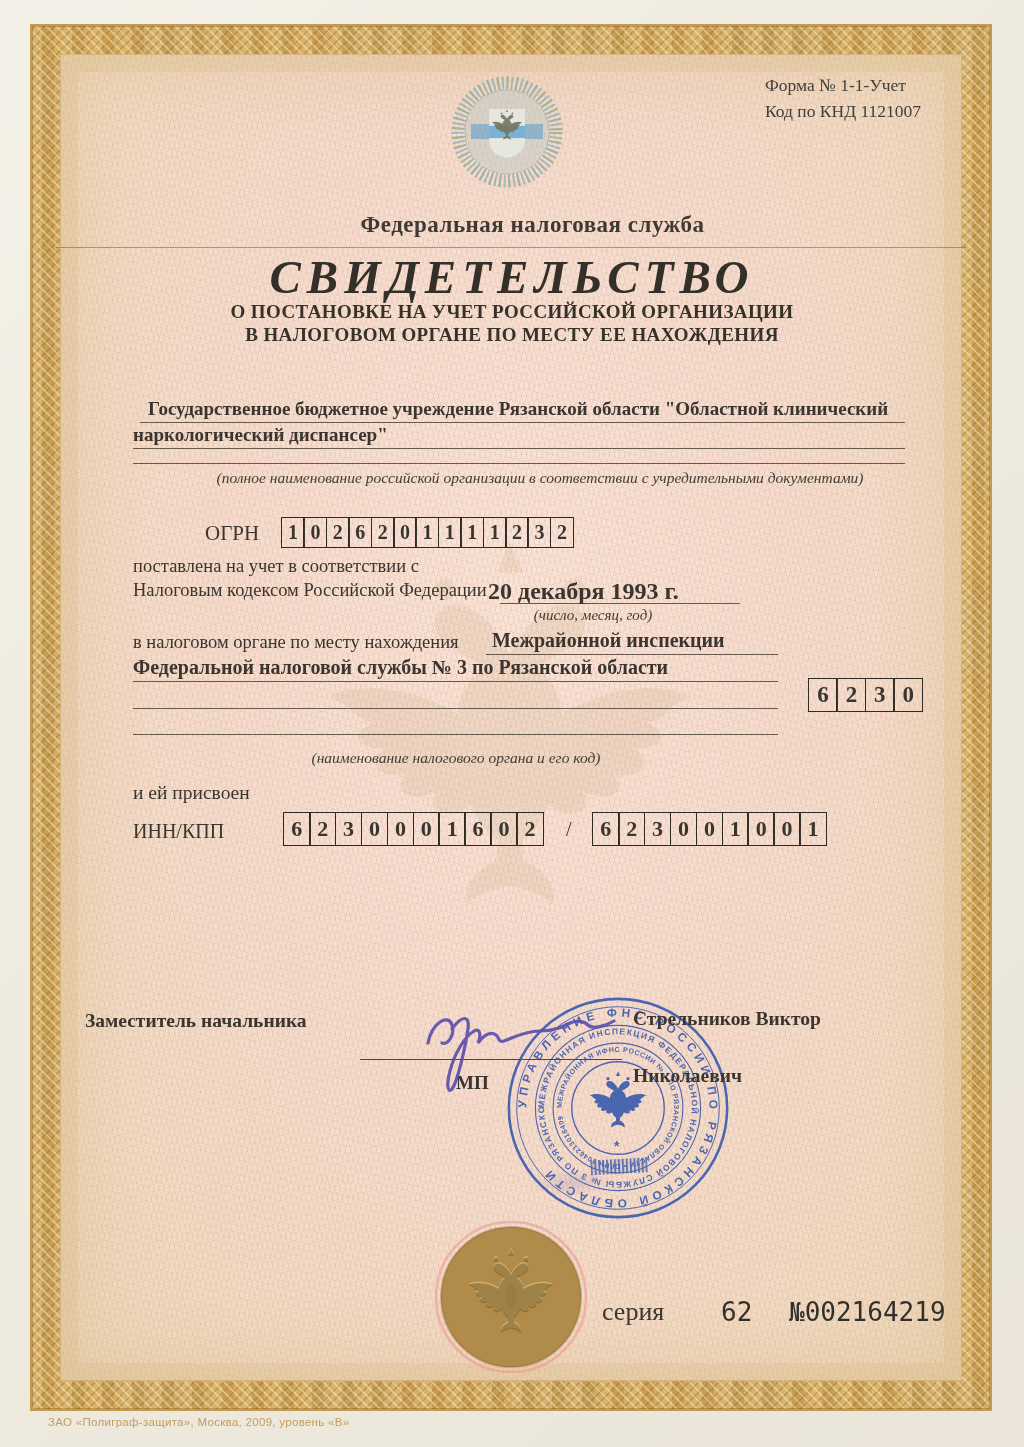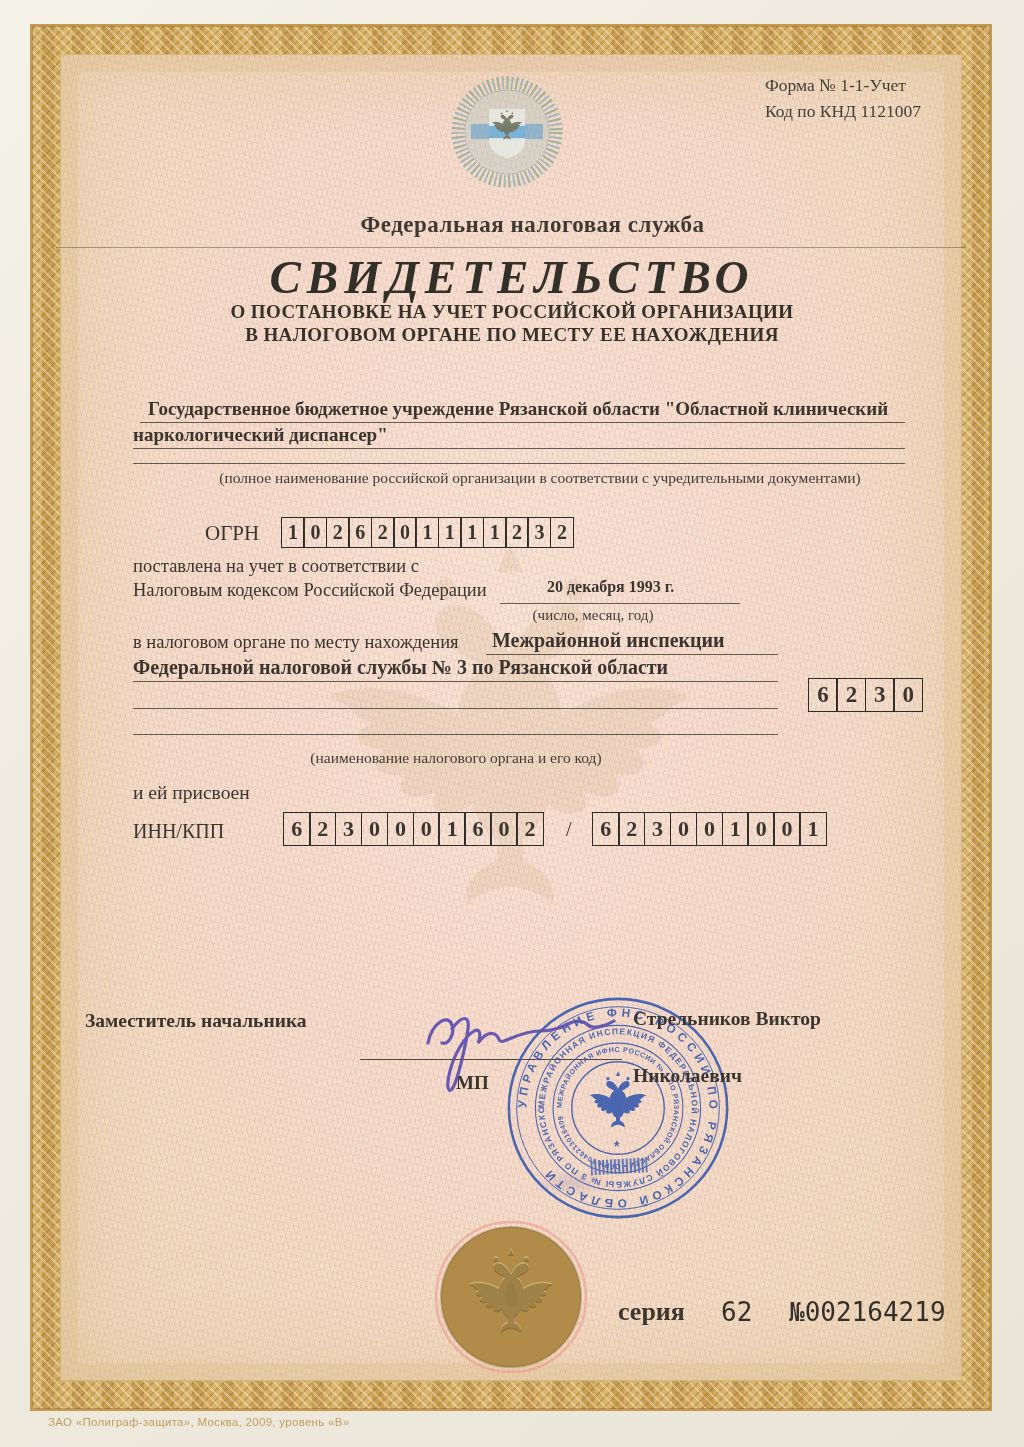--- a/index.html
+++ b/index.html
@@ -25,21 +25,21 @@
       radial-gradient(ellipse at 50% 42%, #f8e4d8 0%, #f4ddcf 45%, #f0dcc4 78%, #ebd8ba 100%);
     box-shadow: inset 0 0 0 1px rgba(190,150,80,.40),
                 inset 0 0 0 18px rgba(208,172,108,.16),
                 inset 0 0 55px 25px rgba(214,185,130,.30); }
 
   .content { position:absolute; inset:0; color:#3a352f; }
   .abs { position:absolute; }
   .b { font-weight:bold; }
   .center { left:0; right:0; text-align:center; }
   .u { position:absolute; height:0; border-bottom:1px solid rgba(62,54,44,.78); }
-  .caption { font-size:15.5px; color:#413c35; text-align:center; }
+  .caption { font-style:italic; font-size:15.5px; color:#413c35; text-align:center; }
 
   .form-info { top:72px; left:765px; font-size:17.5px; line-height:1.5; color:#43403a; }
 
   .agency { top:212px; font-size:23px; font-weight:bold; letter-spacing:.5px; color:#3e3933;padding-left:41px; }
   .hline  { top:247px; left:56px; width:910px; border-bottom:1px solid rgba(110,96,76,.55); }
   .title  { top:250px; font-size:47px; font-weight:bold; letter-spacing:6px; color:#33302a;font-style:italic; }
   .subtitle { font-size:19px; font-weight:bold; letter-spacing:.4px; color:#363129; }
 
   .bodytext { font-size:18.5px; }
   .orgname  { font-size:19px; font-weight:bold; }
@@ -52,21 +52,21 @@
   .ogrn-strip .digit-box { width:24px; height:31px; font-size:20px; }
   .code-strip .digit-box { width:30px; height:34px; font-size:23px; }
   .inn-strip  .digit-box { width:27.5px; height:34px; font-size:22px; }
 
   .stamp { opacity:.88; }
   .stamp text { font-family:"Liberation Sans","DejaVu Sans",sans-serif; font-weight:bold; fill:#3457ad; }
   .sp-outer { font-size:12px; letter-spacing:4.5px; }
   .sp-mid   { font-size:8.6px; letter-spacing:1.4px; }
   .sp-inner { font-size:7.2px; letter-spacing:.6px; }
 
-  .series-label { font-size:26px; font-weight:bold; color:#3c3730;margin-left:16px; }
+  .series-label { font-size:26px; font-weight:normal; color:#3c3730; }
   .series-num { font-family:"DejaVu Sans Mono",monospace; font-size:26px; color:#33302c;margin-left:21px; }
 
   .printer { top:1416px; left:48px; font-family:"Liberation Sans",sans-serif;
              font-size:11.5px; letter-spacing:.3px; color:#c49c60; }
   .smudge { top:1170px; left:530px; width:80px; height:26px; border-radius:50%;
             background:radial-gradient(ellipse, rgba(110,100,165,.20), rgba(110,100,165,0) 70%);
             filter:blur(1px); }
 </style>
 </head>
 <body>
@@ -145,21 +145,21 @@
         <span class="digit-box">1</span>
         <span class="digit-box">1</span>
         <span class="digit-box">1</span>
         <span class="digit-box">2</span>
         <span class="digit-box">3</span>
         <span class="digit-box">2</span>
       </div>
 
     <div class="abs bodytext" style="top:556px;left:133px">поставлена на учет в соответствии с</div>
     <div class="abs bodytext" style="top:580px;left:133px">Налоговым кодексом Российской Федерации</div>
-    <div class="abs b" style="top:578px;left:547px;font-size:16px">20 декабря 1993 г.</div>
+    <div class="abs b" style="top:578px;left:488px;font-size:24px">20 декабря 1993 г.</div>
     <div class="u" style="top:603px;left:500px;width:240px"></div>
     <div class="abs caption" style="top:607px;left:498px;width:190px;font-size:15px">(число, месяц, год)</div>
 
     <div class="abs bodytext" style="top:632px;left:133px">в налоговом органе по месту нахождения</div>
     <div class="abs b" style="top:629px;left:492px;font-size:20px">Межрайонной инспекции</div>
     <div class="u" style="top:654px;left:486px;width:292px"></div>
     <div class="abs b" style="top:656px;left:133px;font-size:20px">Федеральной налоговой службы № 3 по Рязанской области</div>
     <div class="u" style="top:681px;left:133px;width:645px"></div>
     <div class="u" style="top:708px;left:133px;width:645px"></div>
     <div class="u" style="top:734px;left:133px;width:645px"></div>

